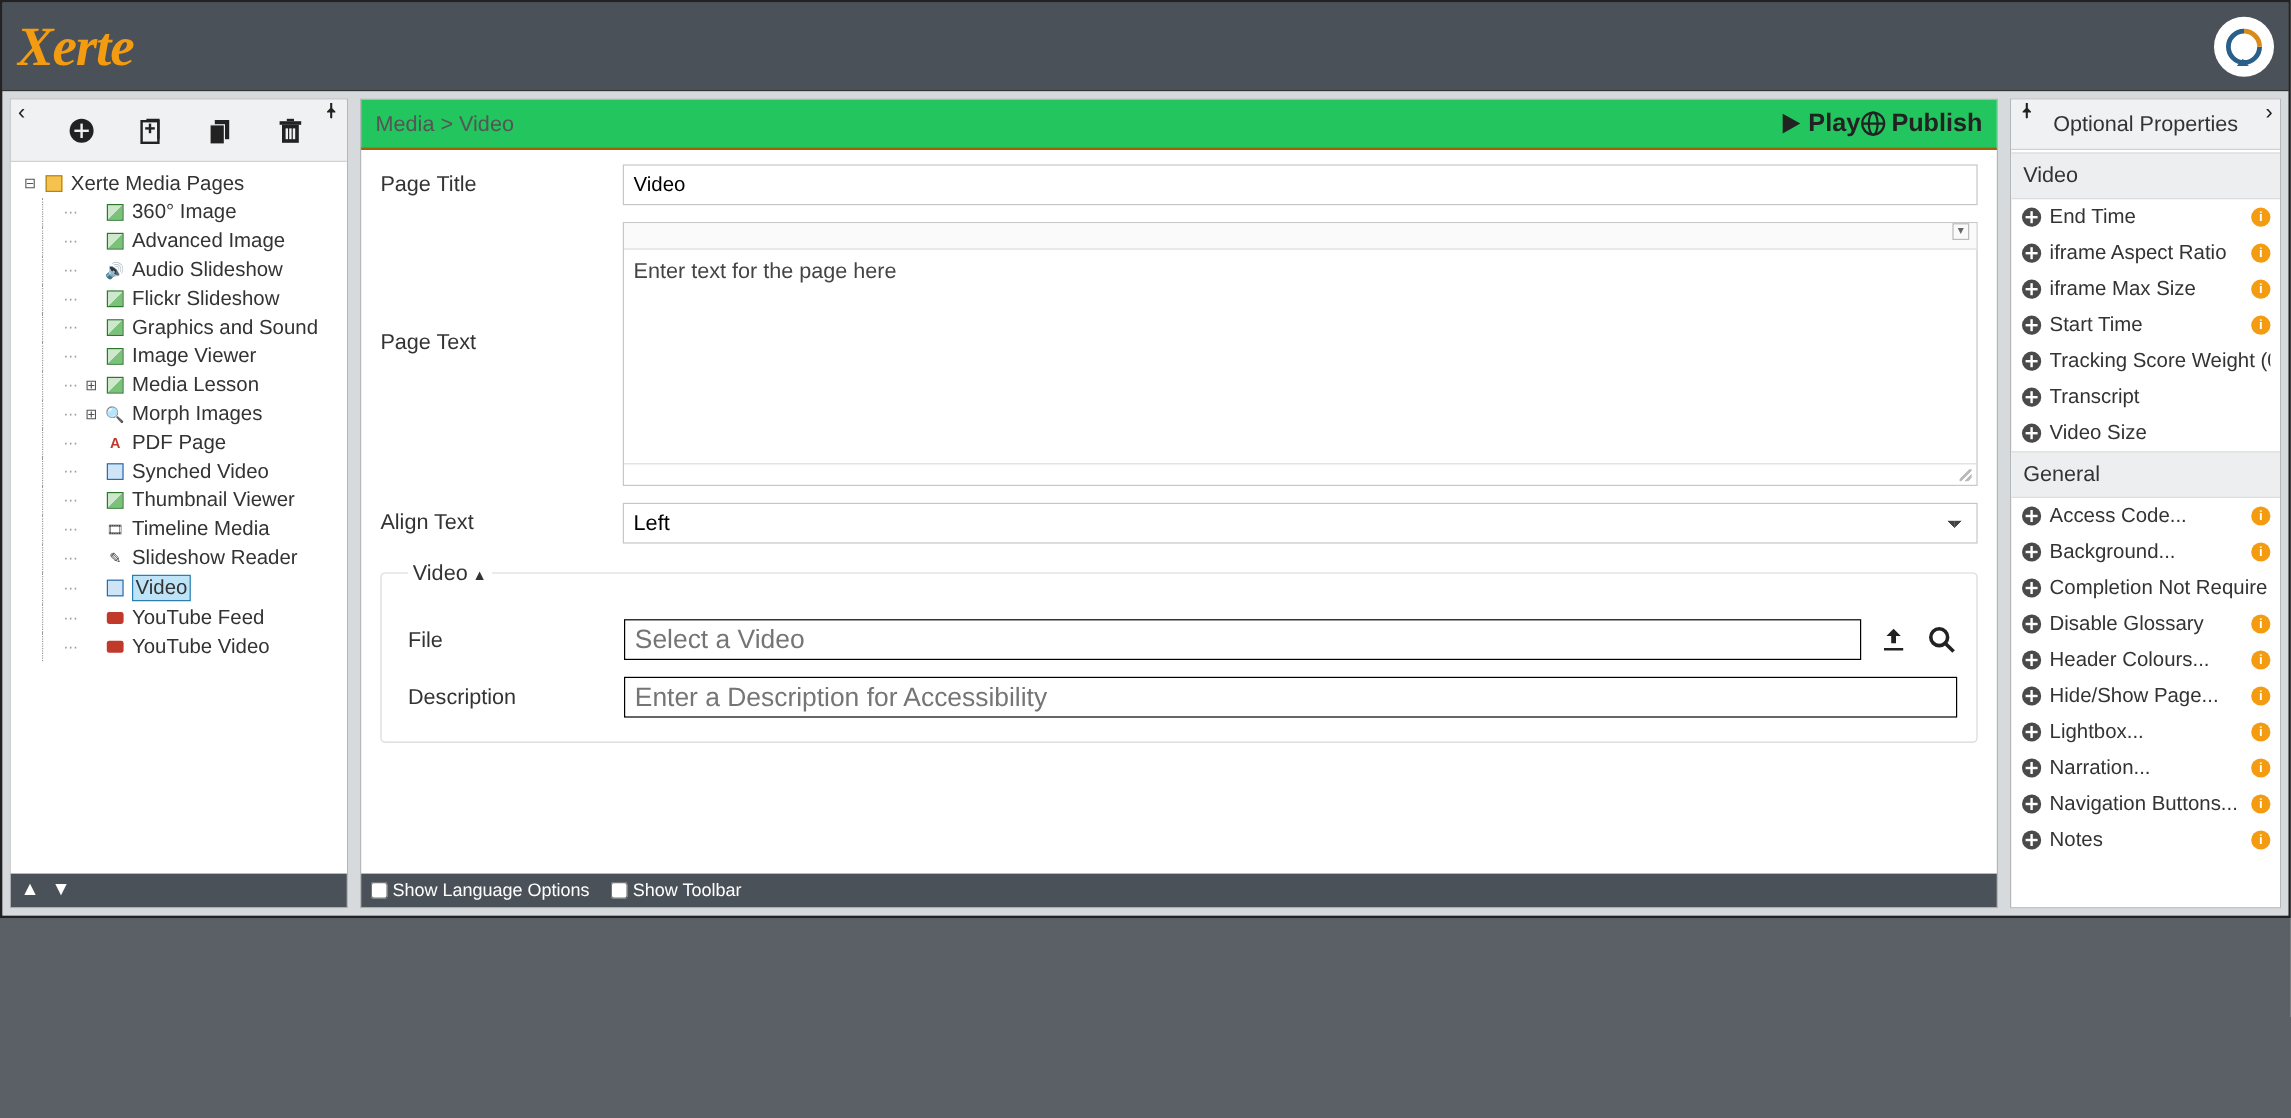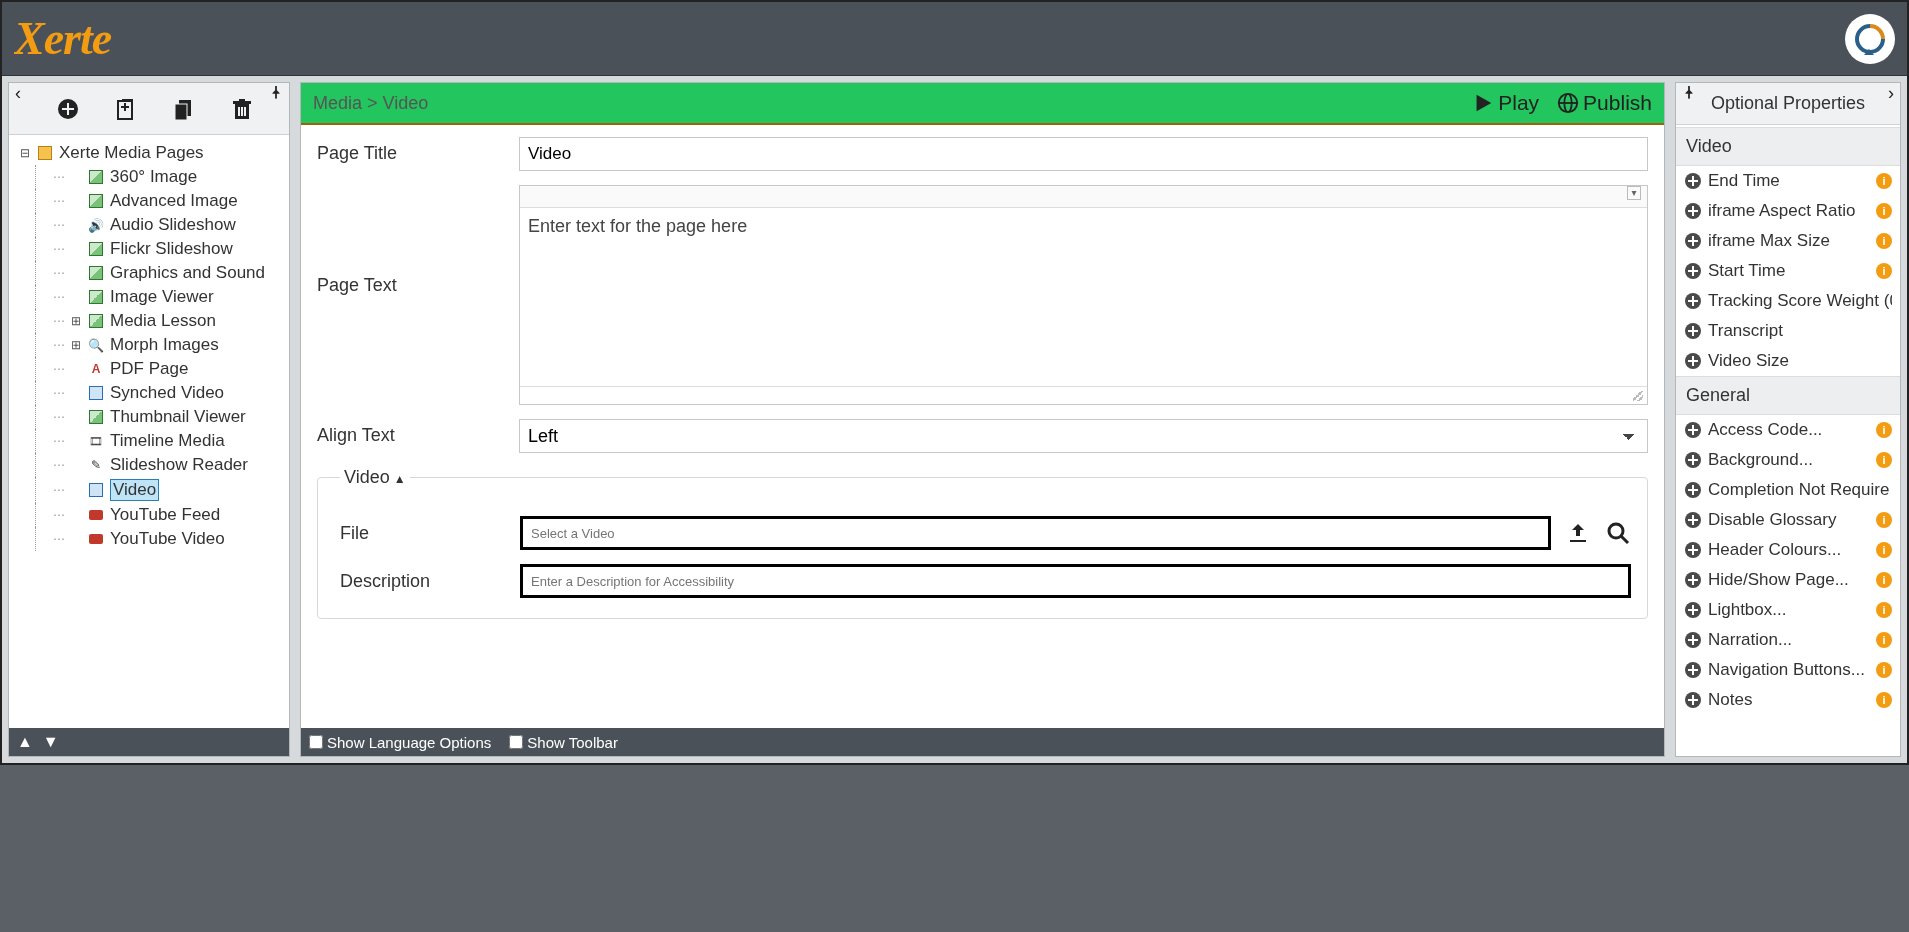--- a/index.html
+++ b/index.html
@@ -32,42 +32,42 @@
 .img-icon { width:14px; height:14px; border:1px solid #2b7a2b; background: linear-gradient(135deg,#cde8cd 50%,#7ac17a 50%); }
 .pdf-icon { color:#c0392b; font-weight:bold; font-size:12px; }
 .tree-label.sel { background:#bfe4f7; border:1px solid #2a7fb0; padding: 0 2px; }
 .left-foot { background:#4b5158; height: 28px; display:flex; align-items:center; padding: 0 8px; gap: 10px; }
 .left-foot .arrow { color:#fff; font-size: 16px; cursor:pointer; }
 
 
 .center { flex: 1; }
 .center-head { background:#22c55e; border-bottom:2px solid #a16207; height: 42px; display:flex; align-items:center; justify-content:space-between; padding: 16px 12px; }
 .breadcrumb { color:#555; font-size: 18px; }
-.head-actions { display:flex; gap: 18px; align-items:center; }
+.head-actions { display:flex; gap: 0; align-items:center;font-weight:bold; }
 .head-btn { display:flex; align-items:center; gap:4px; font-size: 21px; color:#222; cursor:pointer; }
 .head-btn svg { width:22px; height:22px; fill:#222; }
 .form { padding: 12px 16px; overflow:auto; flex:1; }
 .frow { display:flex; align-items:flex-start; margin-bottom: 14px; }
 .flabel { width: 202px; color:#333; font-size: 18px; padding-top: 6px; }
 .finput { flex:1; }
 .text-input { width:100%; border:1px solid #c6c7c9; padding: 6px 8px; font-size: 17px; height: 34px; background:#fff; }
 .rte-wrap { border:1px solid #c6c7c9; }
 .rte-bar { height: 22px; border-bottom:1px solid #ddd; background:#fafafa; display:flex; justify-content:flex-end; padding-right:6px; }
 .rte-drop { width:14px; height:14px; border:1px solid #bbb; text-align:center; font-size:10px; line-height:12px; color:#666; cursor:pointer; }
 .rte-body { min-height: 178px; padding: 8px; font-size: 18px; color:#444; }
 .rte-resize { height: 18px; border-top:1px solid #ddd; position:relative; }
 .rte-resize::after { content:""; position:absolute; right:4px; bottom:3px; width:10px; height:10px; background: linear-gradient(135deg, transparent 40%, #bbb 40%, #bbb 55%, transparent 55%, transparent 70%, #bbb 70%, #bbb 85%, transparent 85%); }
 .select { width:100%; border:1px solid #c6c7c9; height:34px; padding: 4px 8px; font-size:18px; background:#fff; appearance:none; background-image: linear-gradient(45deg, transparent 50%, #444 50%), linear-gradient(135deg, #444 50%, transparent 50%); background-position: calc(100% - 18px) 14px, calc(100% - 12px) 14px; background-size: 6px 6px; background-repeat:no-repeat; }
 .fieldset { border:1px solid #d7d8da; padding: 14px 16px 20px; margin-top: 4px; border-radius: 4px; }
 .legend { font-size:18px; padding: 0 4px; margin-left: 6px; }
 .legend .caret { font-size:12px; margin-left:4px; }
 .sub-row { display:flex; align-items:center; margin-top: 14px; }
 .sub-label { width: 186px; font-size:18px; padding-left: 6px; }
 .sub-field { flex:1; display:flex; align-items:center; gap: 14px; }
-.sub-field input { flex:1; border:3px solid #000000; height:34px; padding:6px 8px; font-size:13px; }
+.sub-field input { flex:1; border:1px solid #000000; height:34px; padding:6px 8px; font-size:22px; }
 .icon-btn { width:26px; height:26px; display:flex; align-items:center; justify-content:center; cursor:pointer; }
 .icon-btn svg { width:24px; height:24px; fill:#222; }
 .center-foot { background:#4b5158; height:28px; display:flex; align-items:center; padding: 0 8px; gap: 18px; color:#fff; font-size:15px; }
 .center-foot label { display:flex; align-items:center; gap:4px; cursor:pointer; }
 .center-foot input[type=checkbox] { width:14px; height:14px; }
 
 
 .right { width: 226px; position:relative; }
 .right-head { background:#f0f1f2; border-bottom:1px solid #cfd1d3; height:42px; display:flex; align-items:center; justify-content:center; position:relative; font-size:18px; color:#333; }
 .right-head .pin { position:absolute; left:6px; top:2px; font-size:16px; color:#222; }

